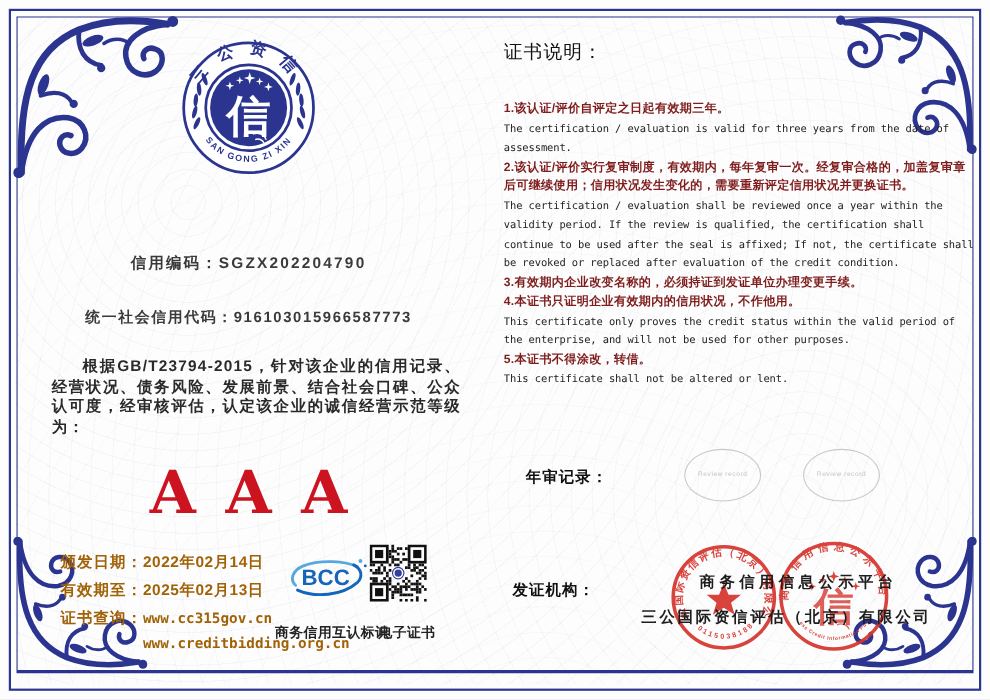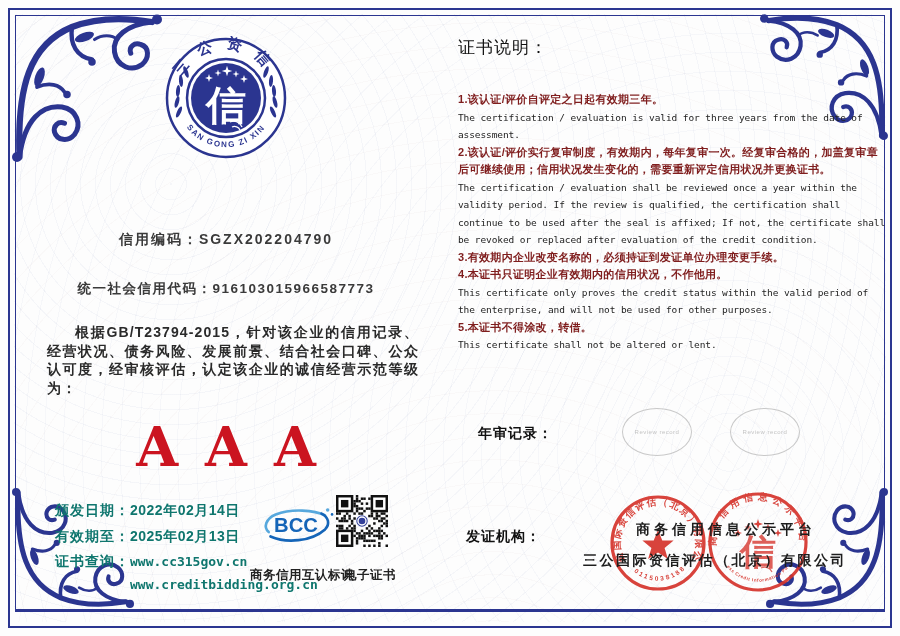--- a/index.html
+++ b/index.html
@@ -29,21 +29,21 @@
   .code-line{left:20px;top:231px;width:412px;text-align:center;font-size:14px;
       letter-spacing:2px;color:#3a3a3a;font-weight:600;}
   .uscc-line{left:20px;top:280px;width:412px;text-align:center;font-size:13.5px;
       letter-spacing:1.5px;color:#3a3a3a;font-weight:600;}
   .statement{left:47px;top:323px;width:372px;font-size:14px;line-height:18.6px;
       letter-spacing:1.1px;color:#2a2a2a;font-weight:600;text-align:justify;text-indent:2em;}
   .grade{left:20px;top:399px;width:412px;text-align:center;
       font-family:"DejaVu Serif","Liberation Serif",serif;font-weight:900;
       font-size:54px;color:#cb1420;letter-spacing:27px;text-indent:27px;margin-top:16px;}
 
-  .info-row{left:55px;font-size:14px;color:#0f766e;white-space:nowrap;}
+  .info-row{left:55px;font-size:14px;color:#a16207;white-space:nowrap;}
   .info-row .lbl{font-weight:800;letter-spacing:1px;}
   .info-row .val{font-weight:600;letter-spacing:.5px;}
   .mono{font-family:"DejaVu Sans Mono",monospace;font-weight:700;font-size:13px;}
   .url2{left:130px;top:576px;}
 
   .bcc-svg{left:256px;top:503px;width:80px;height:44px;}
   .qr-svg{left:336px;top:495px;width:52px;height:52px;}
   .badge-cap{font-size:12.5px;font-weight:700;color:#222;letter-spacing:.5px;white-space:nowrap;}
   .cap-bcc{left:250px;top:567px;}
   .cap-qr{left:344px;top:567px;}

